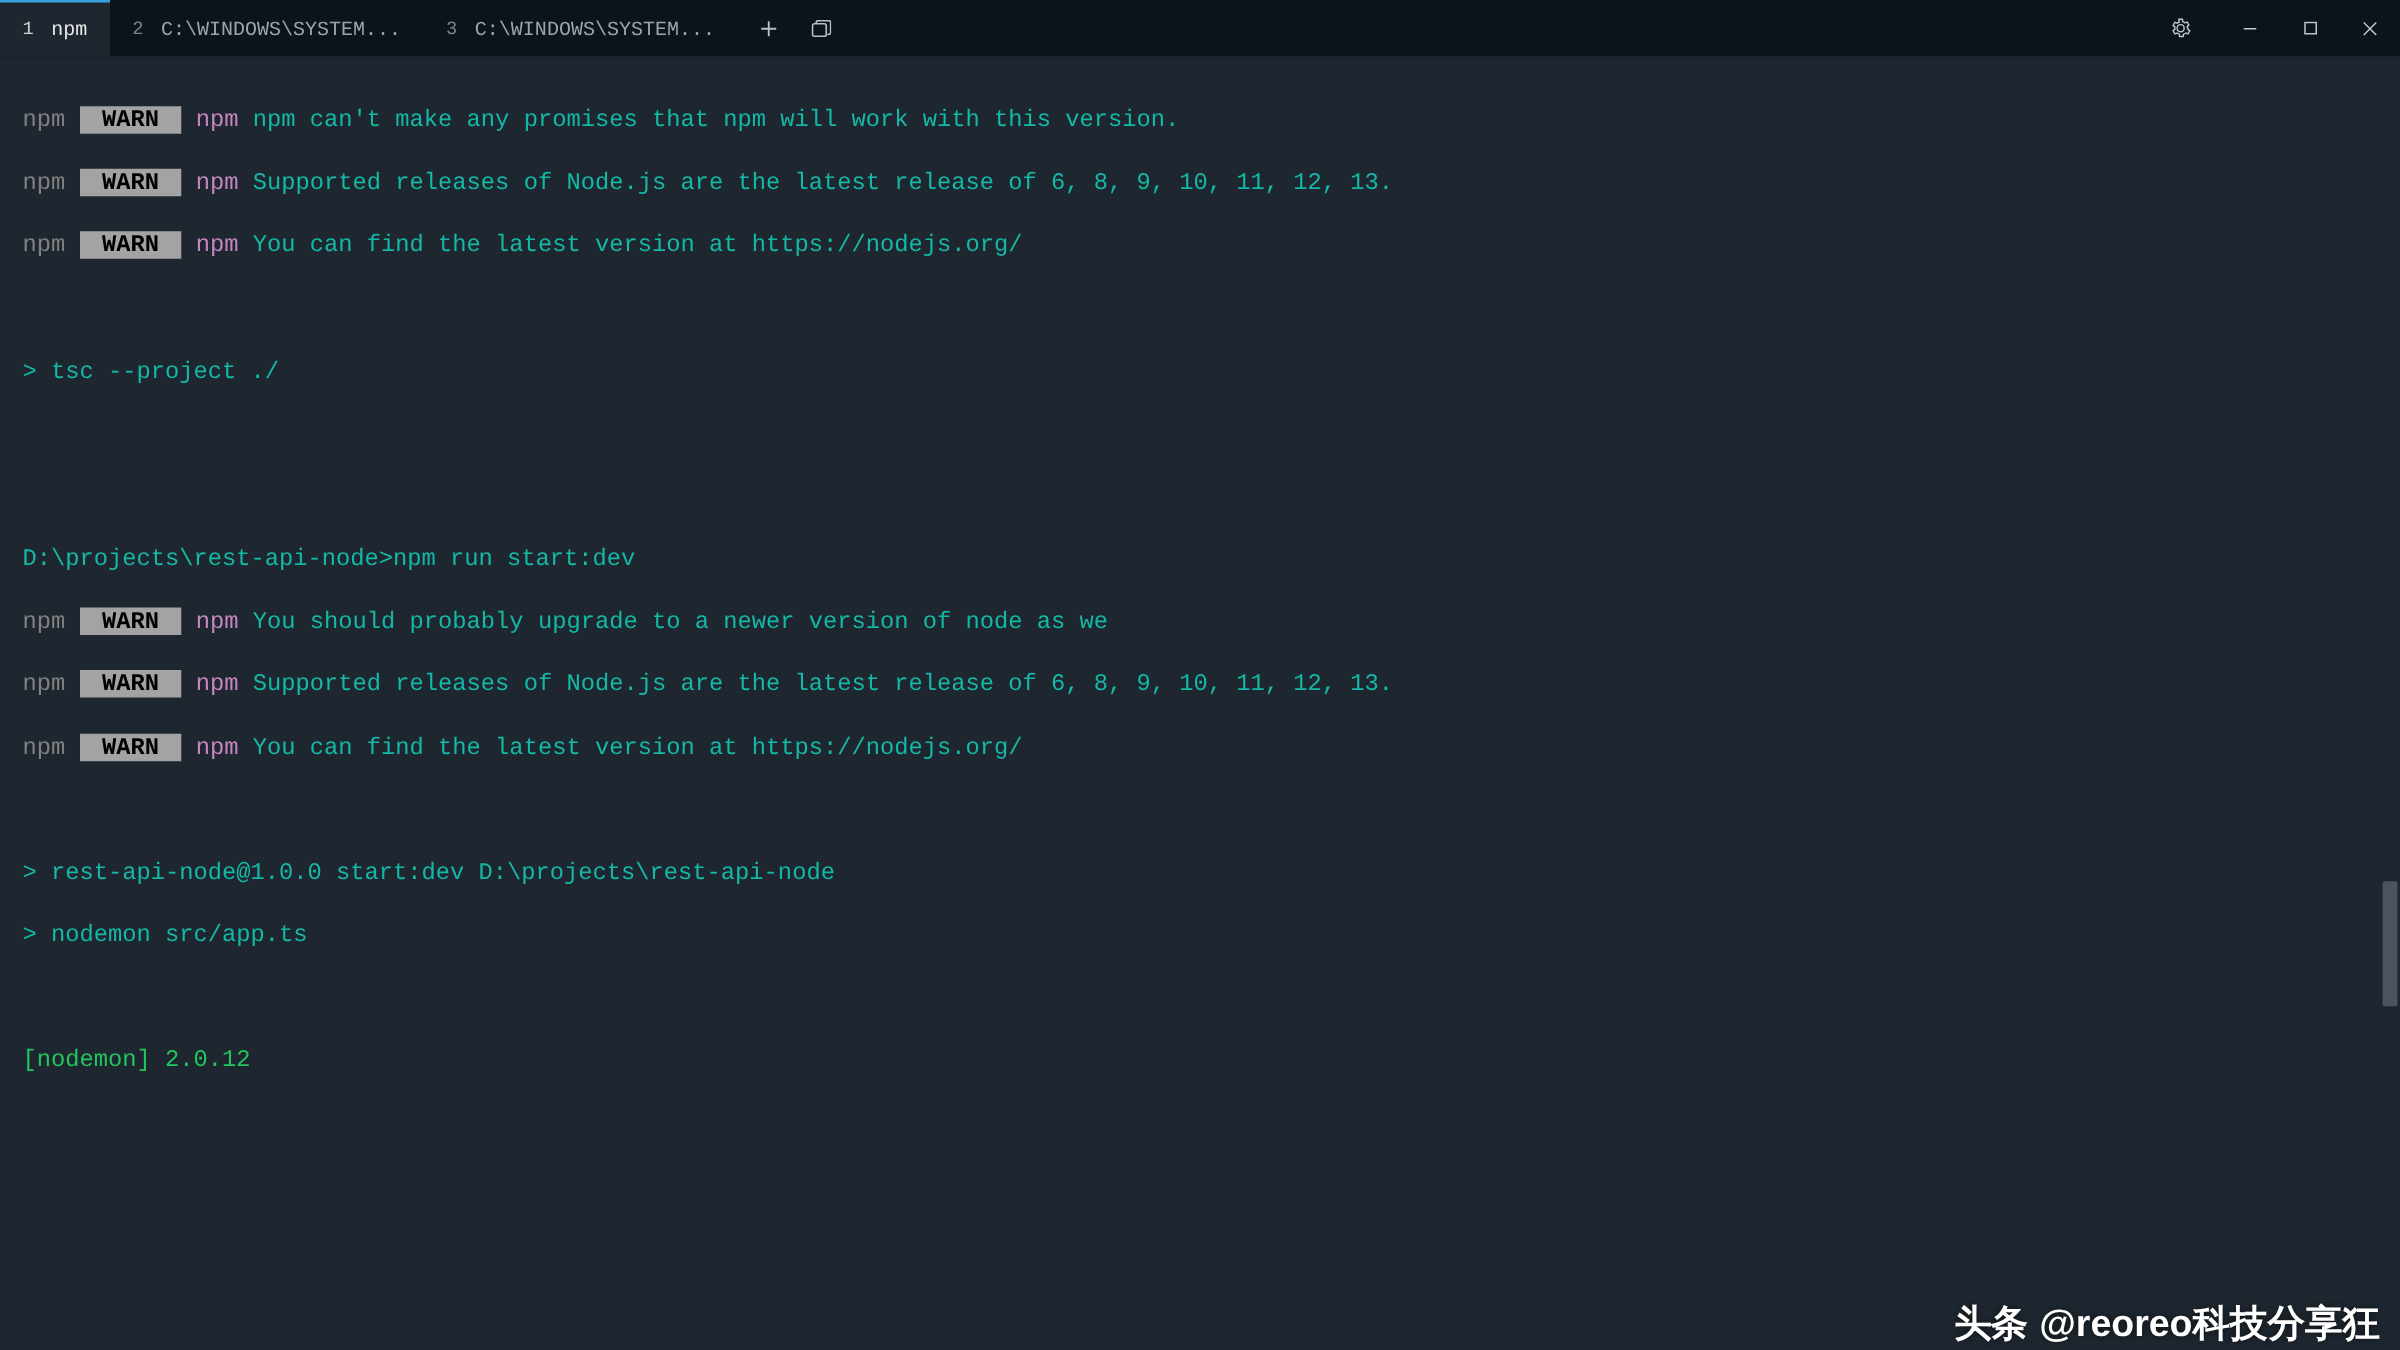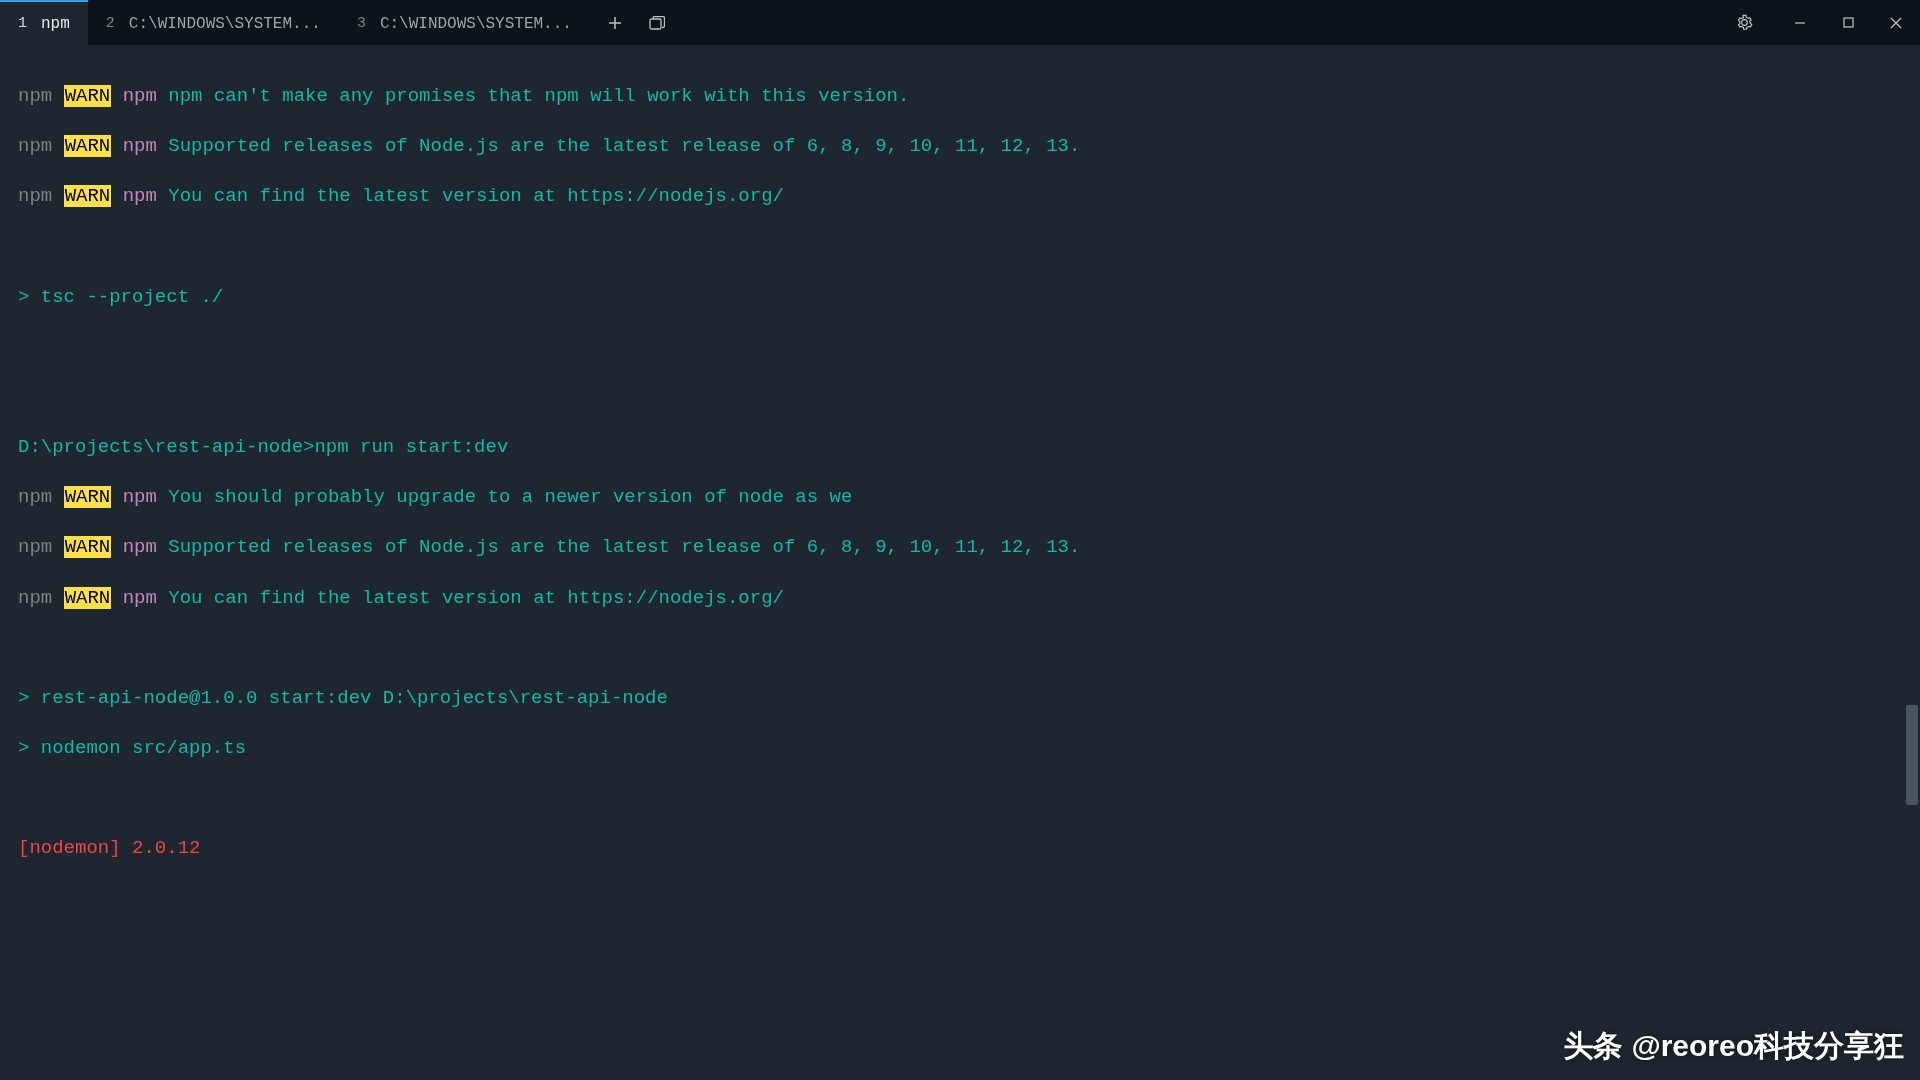--- a/index.html
+++ b/index.html
@@ -56,38 +56,38 @@
   .terminal {
     flex: 1;
     padding: 14px 18px;
     line-height: 1.32;
     white-space: pre;
     overflow: hidden;
     position: relative;
   }
   .line { display: block; }
   .npm-p { color: #808080; }
-  .warn-bg { background: #fde047; color: #000; font-weight: normal; padding: 0 1px; }
+  .warn-bg { background: #a3a3a3; color: #000; font-weight: bold; padding: 0 18px; }
   .npm-m { color: #c586c0; }
   .txt { color: #14b8a6; }
-  .yellow { color: #ef4444; }
+  .yellow { color: #22c55e; }
 
   .scrollbar {
     position: absolute;
     right: 2px;
     top: 660px;
     width: 12px;
     height: 100px;
     background: #4a545d;
     border-radius: 2px;
   }
   .watermark {
     position: absolute;
     right: 16px;
-    bottom: 14px;
+    bottom: 0;
     display: flex;
     align-items: center;
     gap: 10px;
     color: #fff;
     font-family: -apple-system, "PingFang SC", "Microsoft YaHei", sans-serif;
     font-size: 30px;
     font-weight: 600;
     text-shadow: 0 0 6px rgba(0,0,0,.6);
   }
   .watermark .logo {

